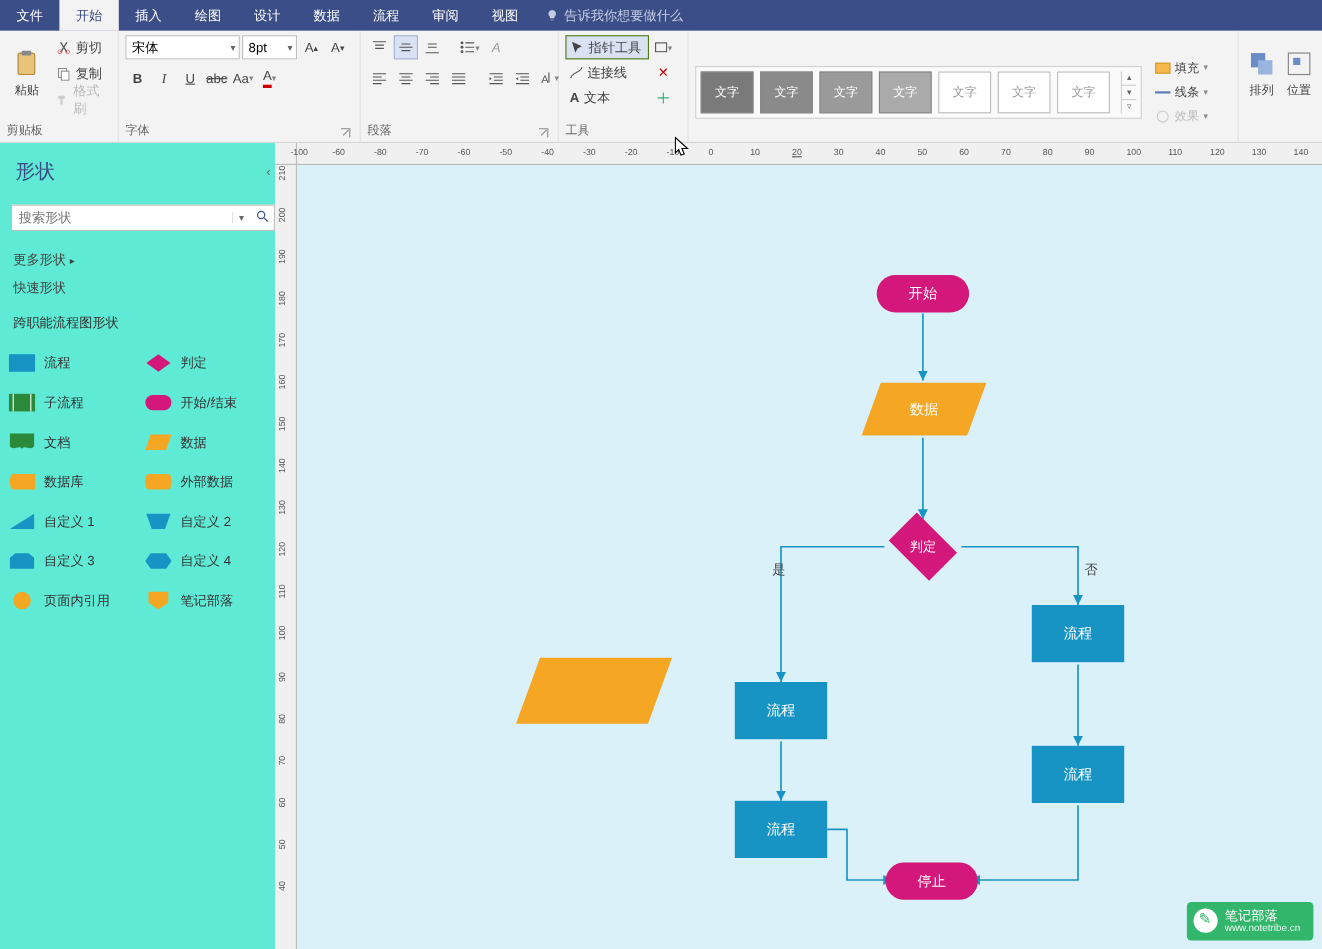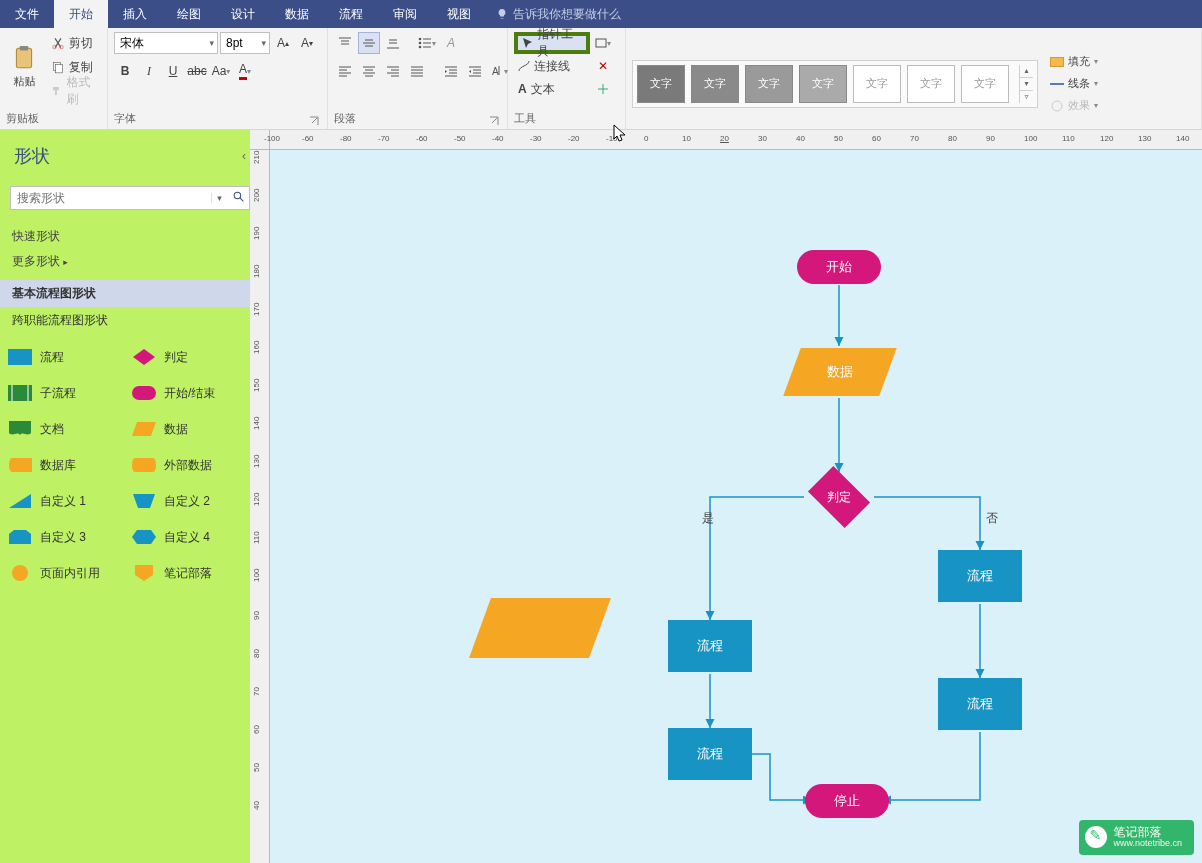--- a/index.html
+++ b/index.html
@@ -19,35 +19,35 @@
 .group-label { font-size:11px; color:#666; padding:2px 0 3px 0; position:relative; }
 .group-label .launcher { position:absolute; right:2px; bottom:3px; width:10px; height:10px; color:#888;}
 .vstack { display:flex; flex-direction:column; gap:2px; }
 .hstack { display:flex; align-items:flex-end; gap:2px; }
 .rbtn { min-width:22px; height:22px; display:flex; align-items:center; justify-content:center; font-size:12px; color:#444; cursor:pointer; border:1px solid transparent; }
 .bigbtn { display:flex; flex-direction:column; align-items:center; justify-content:center; width:42px; height:70px; font-size:11px; color:#444; gap:3px; cursor:pointer;}
 .bigbtn svg { width:26px; height:26px; }
 .sel { height:22px; border:1px solid #c0c0c0; background:#fff; font-size:12px; padding:0 16px 0 5px; display:flex; align-items:center; position:relative; cursor:pointer;}
 .sel::after { content:"▾"; position:absolute; right:3px; font-size:9px; color:#666; }
 .toolentry { display:flex; align-items:center; gap:4px; font-size:12px; color:#444; height:22px; padding:0 4px; cursor:pointer;}
-.toolentry.sel-tool { background:#d9e1f2; border:4px solid #4d7c0f; }
+.toolentry.sel-tool { background:#d9e1f2; border:1px solid #4d7c0f; }
 .style-swatch { width:48px; height:38px; background:#999; color:#fff; display:flex; align-items:center; justify-content:center; font-size:11px; border:1px solid #888; cursor:pointer;}
 .style-swatch.outline { background:#fff; color:#999; border:1px solid #bbb;}
 .style-gallery { display:flex; gap:6px; padding:4px; border:1px solid #d0d0d0; background:#fafafa; position:relative;}
 .gal-handle{ width:14px; display:flex; flex-direction:column; border-left:1px solid #d0d0d0; margin-left:4px;}
 .gal-handle div{ flex:1; display:flex; align-items:center; justify-content:center; font-size:8px; color:#666; cursor:pointer; border-bottom:1px solid #d0d0d0;}
 .gal-handle div:last-child{border-bottom:none;}
 .smallcmd { display:flex; align-items:center; gap:4px; font-size:11px; color:#444; height:20px; padding:0 4px; cursor:pointer;}
 .smallcmd .sw { width:14px; height:10px; background:#f5b84b; border:1px solid #d49a2a;}
 .smallcmd .ln { width:14px; height:2px; background:#5b7bb4;}
 .smallcmd.dis { color:#bbb; }
 .drop::after{content:" ▾"; font-size:8px; color:#888;}
 
 
-.leftpanel { position:absolute; top:130px; left:0; width:261px; bottom:0; background:#bef264; border-right:1px solid #d6d6d6; font-size:12px; color:#333;}
+.leftpanel { position:absolute; top:130px; left:0; width:261px; bottom:0; background:#5eead4; border-right:1px solid #d6d6d6; font-size:12px; color:#333;}
 .lp-title { font-size:18px; color:#3b4e87; padding:14px 14px 10px 14px; display:flex; align-items:center; justify-content:space-between;}
 .lp-title .collapse{ font-size:12px; color:#666; cursor:pointer;}
 .lp-search { margin:8px 10px; display:flex; align-items:center; border:1px solid #c0c0c0; background:#fff; height:24px;}
 .lp-search input{ flex:1; border:none; outline:none; font-size:12px; padding:0 6px; background:transparent;}
 .lp-search .sd{ width:16px; text-align:center; color:#666; font-size:9px; border-left:1px solid #e0e0e0; cursor:pointer;}
 .lp-search .sbtn{ width:22px; text-align:center; color:#3b4e87; cursor:pointer;}
 .lp-links { padding:6px 12px 2px 12px;}
 .lp-links div{ padding:4px 0; cursor:pointer; color:#444;}
 .lp-cats { margin-top:4px;}
 .lp-cats div{ padding:5px 12px; cursor:pointer;}
@@ -323,41 +323,59 @@
         <div class="smallcmd drop dis">
             <svg width="14" height="12">
               <circle cx="7" cy="6" r="5" fill="none" stroke="#ccc"></circle>
             </svg>
             <span>效果</span>
           </div>
       </div>
     </div>
   </div>
 
+  <div class="group" style="width:76px;border-right:none">
+    <div class="group-body">
+      <div class="bigbtn" style="width:34px">
+        <svg viewBox="0 0 24 24">
+            <rect x="3" y="3" width="12" height="12" fill="#6a8cc7"></rect>
+            <rect x="9" y="9" width="12" height="12" fill="#9ab4e0"></rect>
+          </svg>
+        <span>排列</span>
+      </div>
+      <div class="bigbtn" style="width:34px">
+        <svg viewBox="0 0 24 24">
+            <rect x="3" y="3" width="18" height="18" fill="none" stroke="#888"></rect>
+            <rect x="7" y="7" width="6" height="6" fill="#6a8cc7"></rect>
+          </svg>
+        <span>位置</span>
+      </div>
+    </div>
+    <div class="group-label"></div>
+  </div>
 </div>
 
 <div class="leftpanel">
   <div class="lp-title">
     <span>形状</span>
     <span class="collapse">‹</span>
   </div>
   <div class="lp-search">
     <input placeholder="搜索形状" style="">
     <div class="sd">▾</div>
     <div class="sbtn"><svg width="13" height="13" viewBox="0 0 24 24">
           <circle cx="10" cy="10" r="6" fill="none" stroke="currentColor" stroke-width="2"></circle>
           <path d="M15 15l6 6" stroke="currentColor" stroke-width="2"></path>
         </svg></div>
   </div>
   <div class="lp-links">
+    <div><span>更多形状</span> <span style="font-size:9px">▸</span></div>
     <div>快速形状</div>
-    <div><span>更多形状</span> <span style="font-size:9px">▸</span></div>
   </div>
   <div class="lp-cats">
-    <div class="active">基本流程图形状</div>
     <div>跨职能流程图形状</div>
   </div>
   <div class="lp-shapes">
     <div class="shape-item">
         <svg class="shape-ico">
           <rect width="24" height="16" y="1" fill="#1894c4"></rect>
         </svg>
         <span>流程</span>
       </div>
     <div class="shape-item">

